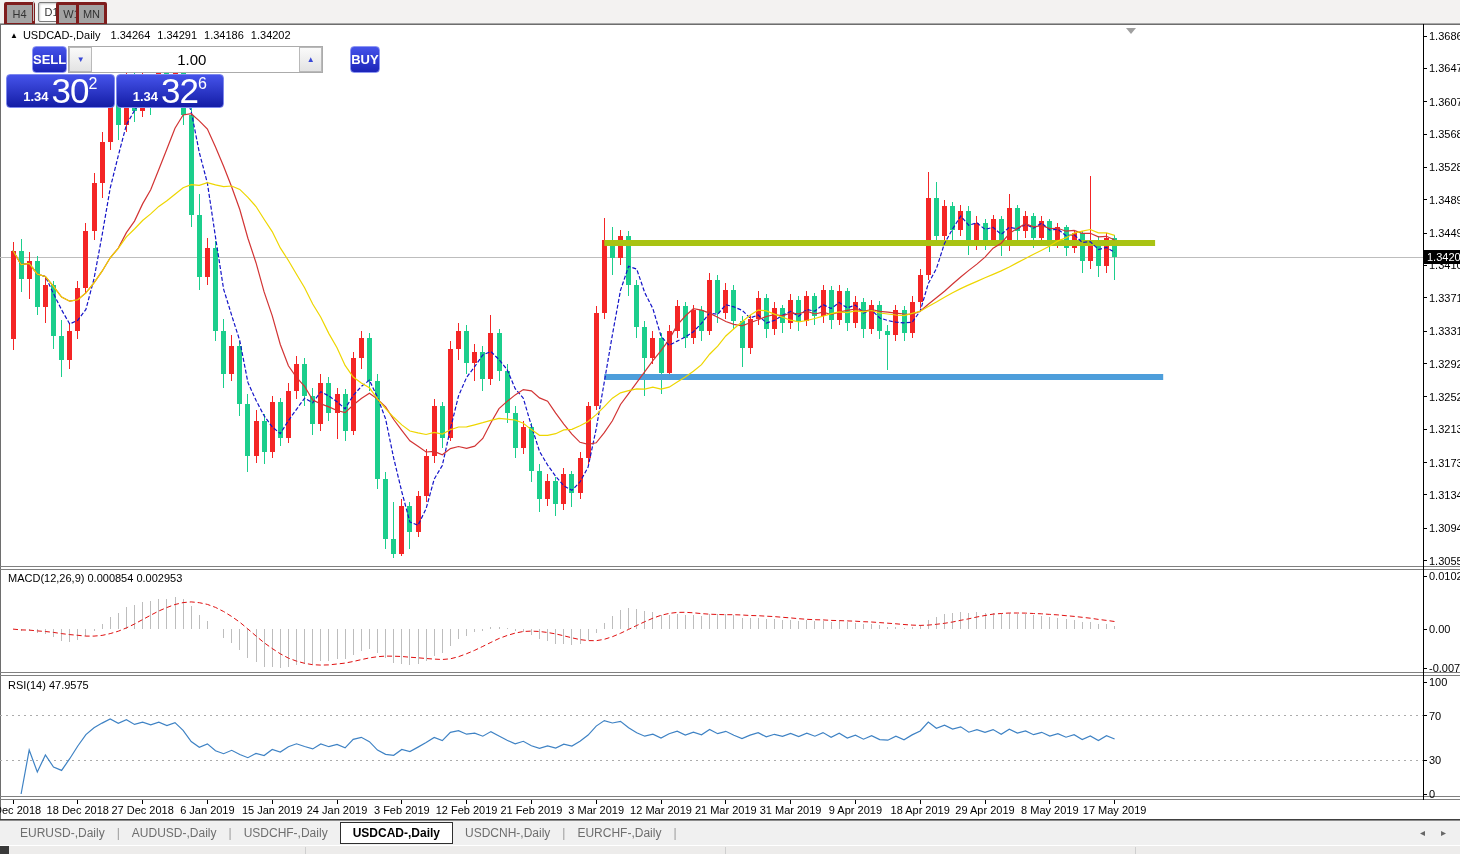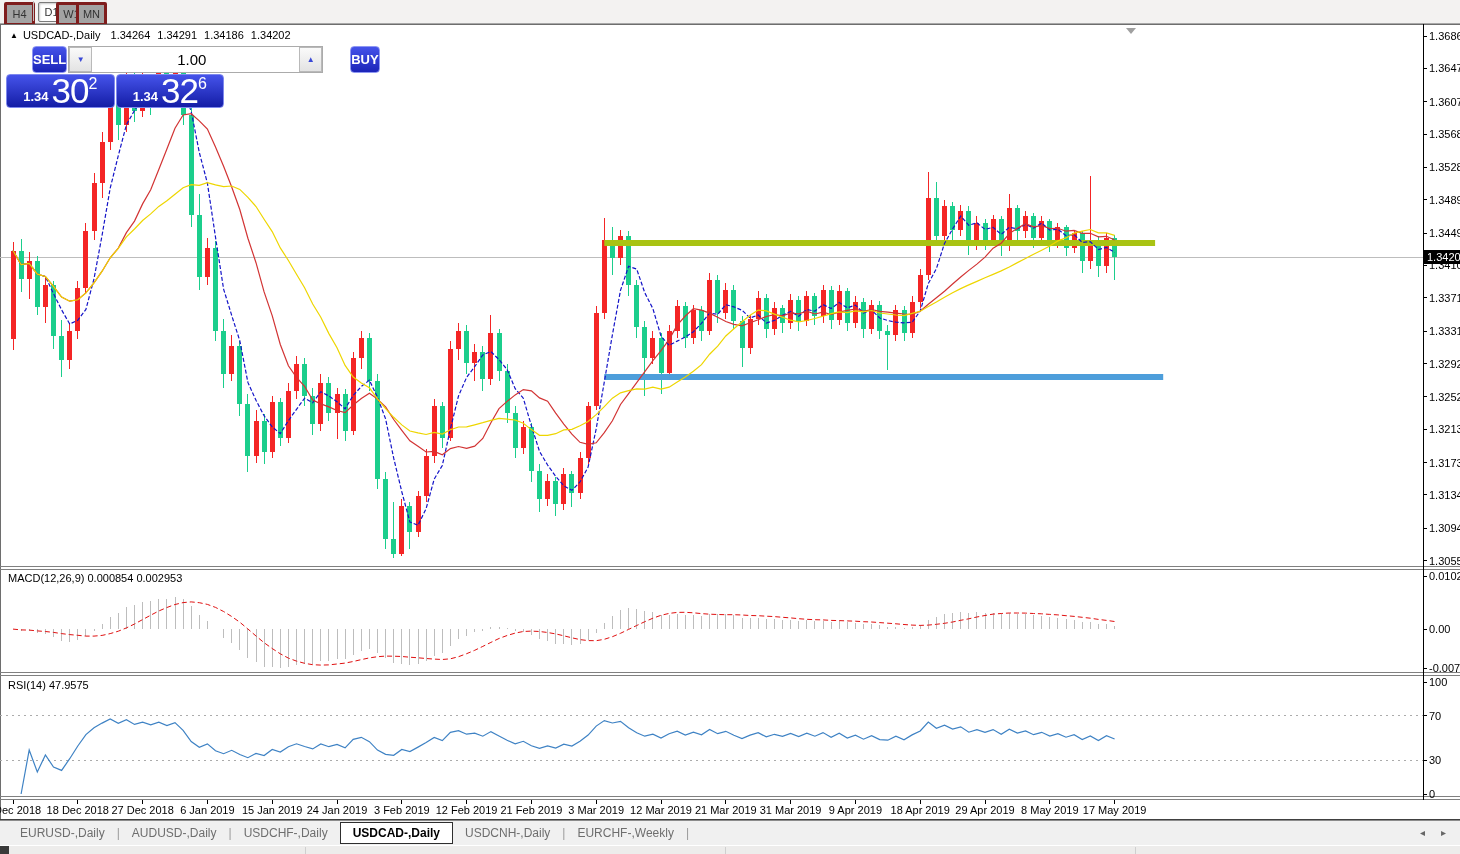--- a/index.html
+++ b/index.html
@@ -618,21 +618,21 @@
 
 <div id="tab-bar">
   <div class="tab">EURUSD-,Daily</div>
   <span class="tab-sep">|</span>
   <div class="tab">AUDUSD-,Daily</div>
   <span class="tab-sep">|</span>
   <div class="tab">USDCHF-,Daily</div>
   <div class="tab active">USDCAD-,Daily</div>
   <div class="tab">USDCNH-,Daily</div>
   <span class="tab-sep">|</span>
-  <div class="tab">EURCHF-,Weekly</div>
+  <div class="tab">EURCHF-,Daily</div>
   <span class="tab-sep">|</span>
   <div class="tab-arrows">
     <span>◂</span>
     <span>▸</span>
   </div>
 </div>
 
 <div id="status-bar">
   <div class="sb-chip"></div>
   <div class="sb-sep" style="left:305px"></div>

